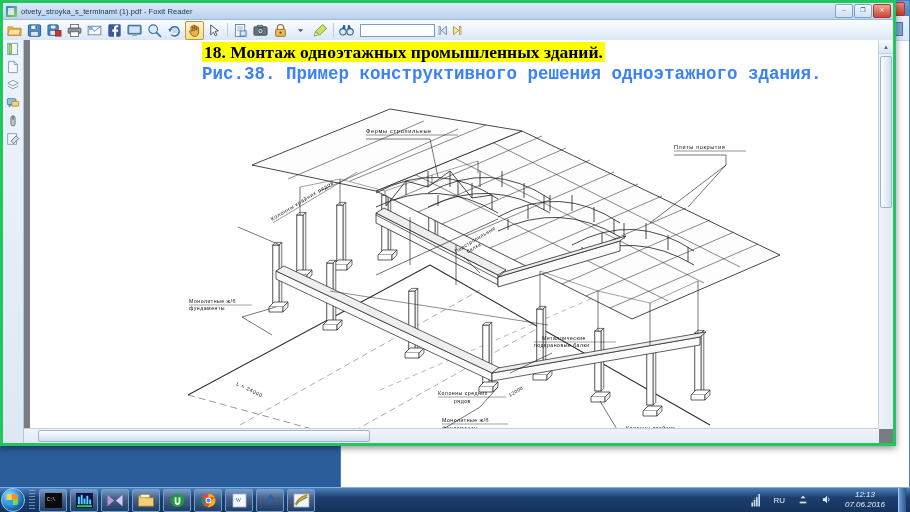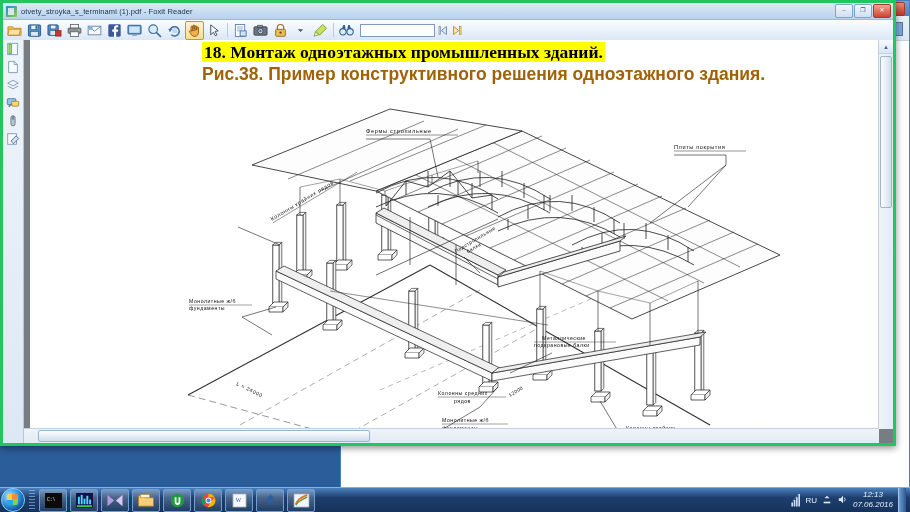--- a/index.html
+++ b/index.html
@@ -89,21 +89,21 @@
   .docscroll{flex:1;position:relative;background:#787d82;overflow:hidden;}
   .page{
     position:absolute;left:6px;top:0;right:14px;bottom:14px;background:#fff;
     overflow:hidden;
   }
   .hl{
     background:#ffff00;font-family:"Liberation Serif", serif;font-weight:bold;
     font-size:17.5px;color:#000;display:inline-block;padding:0 2px;line-height:1.15;
   }
   .subttl{
-    font-family:Liberation Sans, sans-serif;font-weight:bold;font-size:17.5px;color:#a16207;
+    font-family:Liberation Mono, monospace;font-weight:bold;font-size:17.5px;color:#3b82f6;
     line-height:1.15;margin-top:2px;white-space:nowrap;
   }
   .titlewrap{position:absolute;left:172px;top:2px;}
 
   .drawing{position:absolute;left:150px;top:55px;width:600px;height:380px;}
   .drawing svg{display:block;}
 
   .vscroll{
     position:absolute;right:0;top:0;bottom:14px;width:14px;
     background:linear-gradient(90deg,#f0f4f9,#e2eaf4);border-left:1px solid #c2d1e0;
@@ -135,21 +135,21 @@
     border-radius:2px;opacity:.95;}
   .tb-grip{width:6px;height:20px;margin:0 4px;
     background:repeating-linear-gradient(#9cc4ea,#9cc4ea 1px,transparent 1px,transparent 3px);
     opacity:.6;flex:0 0 auto;}
   .tbitems{display:flex;gap:3px;align-items:center;}
   .tbitem{
     width:26px;height:21px;border:1px solid #6c9fd4;border-radius:2px;
     background:linear-gradient(rgba(255,255,255,.28),rgba(255,255,255,.05));
     display:flex;align-items:center;justify-content:center;
   }
-  .tray{margin-left:auto;display:flex;align-items:center;gap:5px;padding-right:4px;color:#e9f2fb;}
+  .tray{margin-left:auto;display:flex;align-items:center;gap:13px;padding-right:4px;color:#e9f2fb;}
   .tray-lang{font-size:8px;}
   .clock{font-size:8px;text-align:center;line-height:10px;font-style:italic;}
   .tray-bars{width:9px;height:13px;
     background:linear-gradient(0deg,#cfe3f7 0 100%);
     clip-path:polygon(0 70%,18% 70%,18% 100%,0 100%,0 70%, 26% 50%,44% 50%,44% 100%,26% 100%,26% 50%, 52% 28%,70% 28%,70% 100%,52% 100%,52% 28%, 78% 4%,96% 4%,96% 100%,78% 100%,78% 4%);}
   .showdesk{width:7px;height:24px;background:linear-gradient(90deg,#6f9ed2,#2d568c);border-left:1px solid #9fc8ef;}
 </style>
 </head>
 <body>
 

